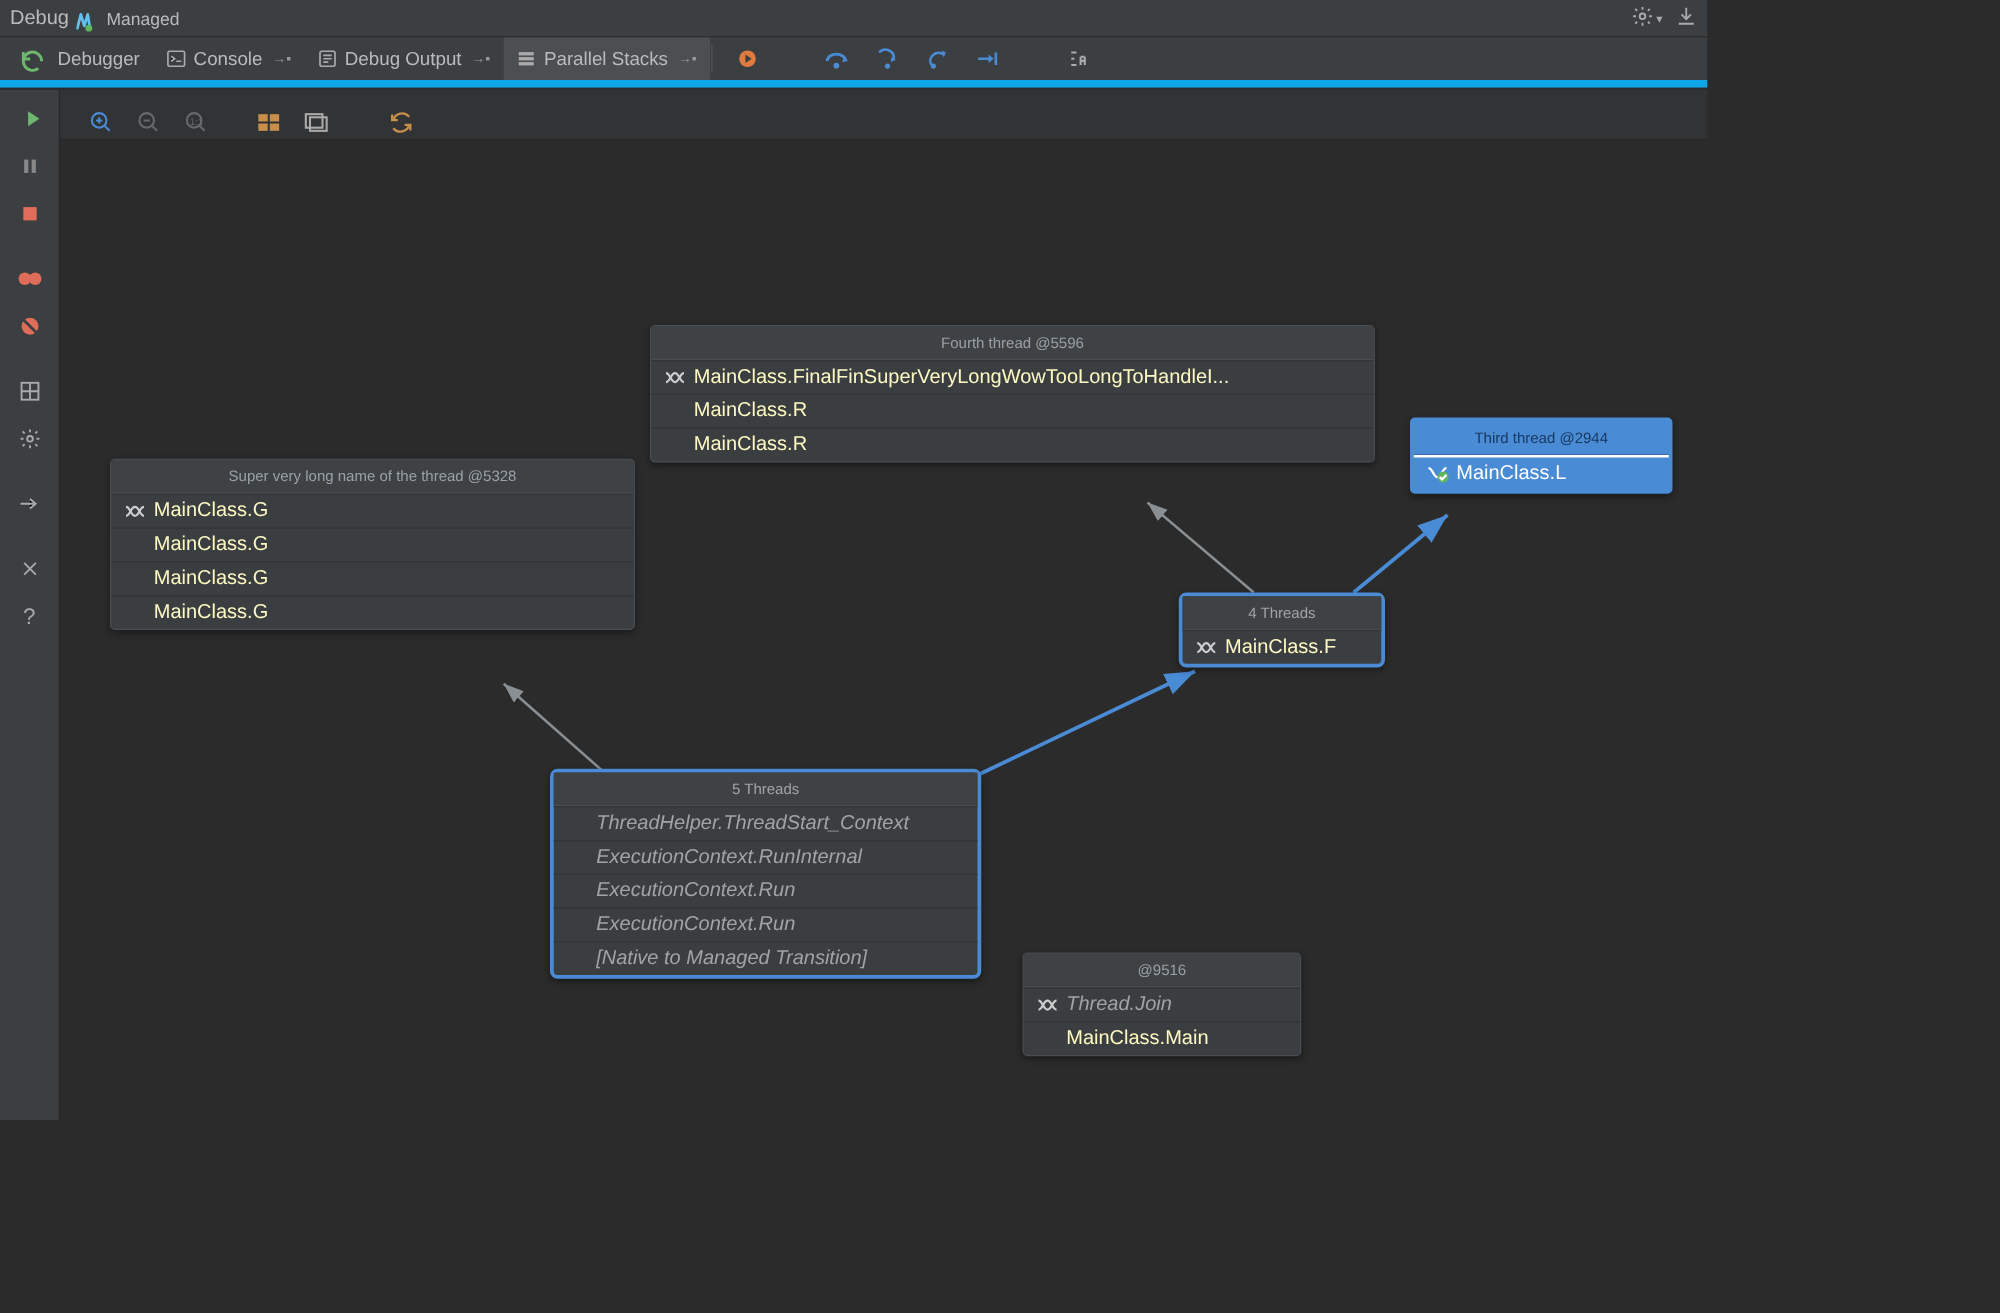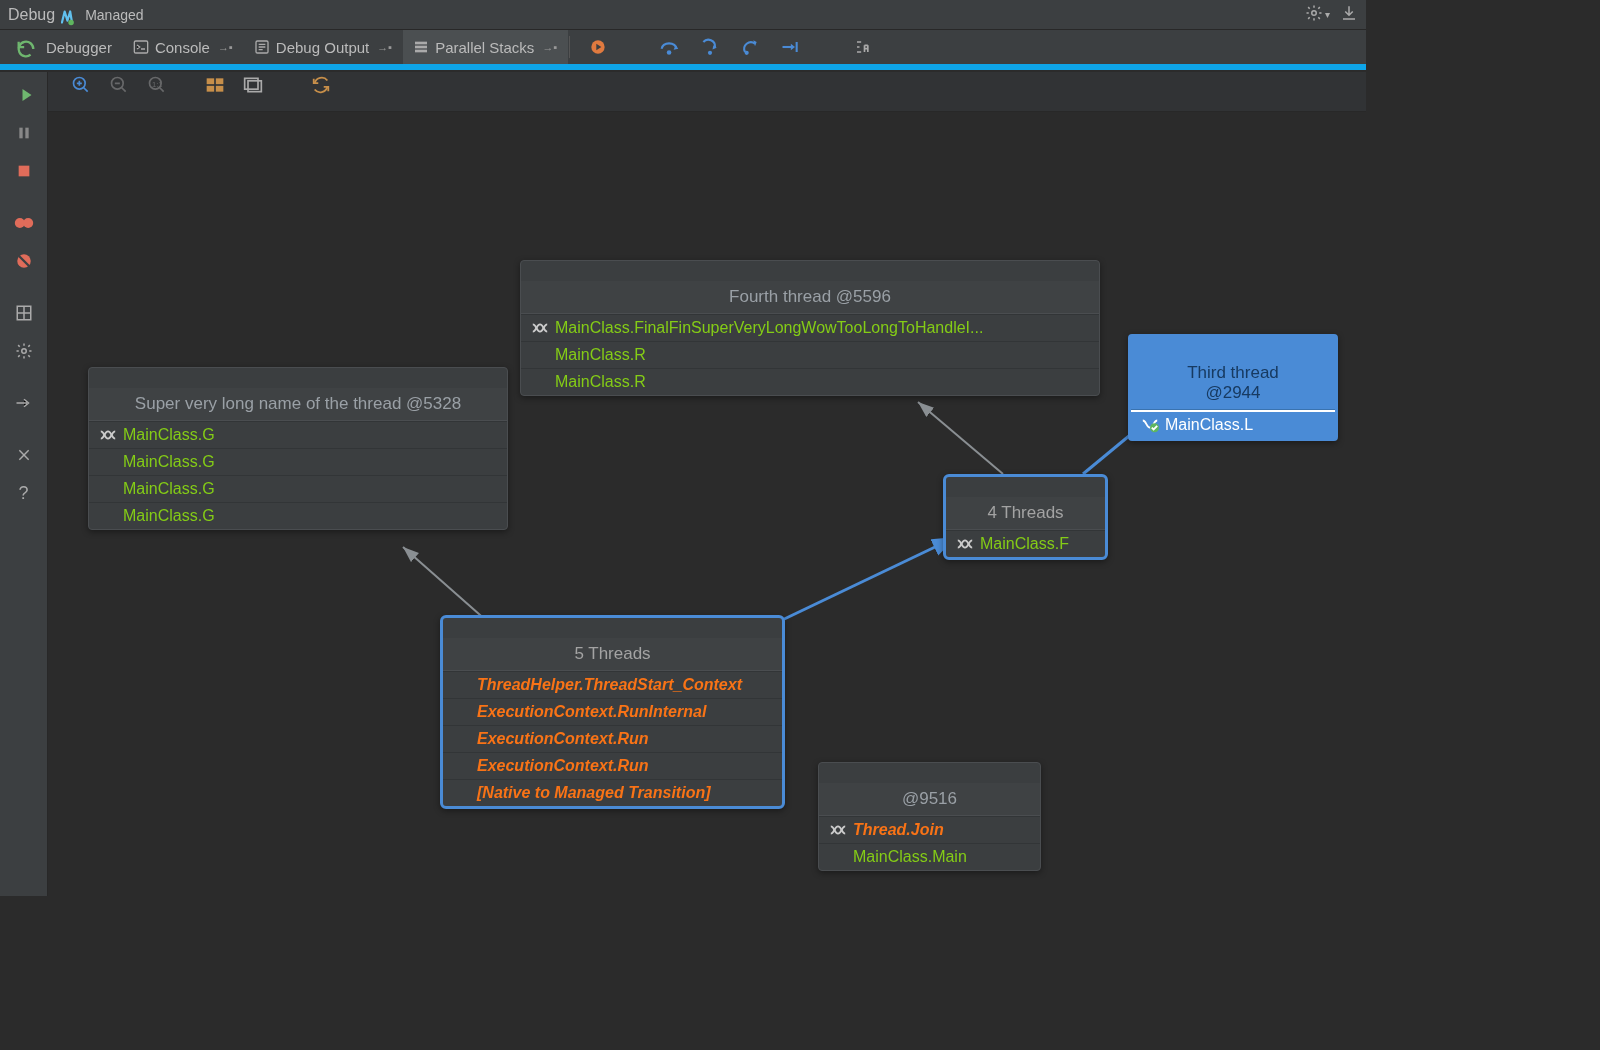--- a/index.html
+++ b/index.html
@@ -67,21 +67,21 @@
     border-right:1px solid #282828;
     display:flex; flex-direction:column; align-items:center; gap:8px;
     padding-top:8px;
   }
   .rail-btn { width:30px;height:30px; display:flex; align-items:center; justify-content:center; color:#aaa;}
 
   .toolbar2 {
     position:absolute; left:48px; right:0; top:72px; height:40px;
     background:#313335;
     border-bottom:1px solid #282828;
-    display:flex; align-items:flex-start; gap:12px; padding-left:20px;
+    display:flex; align-items:flex-end; gap:12px; padding-left:20px;
   }
   .tb-btn { width:26px; height:26px; display:flex; align-items:center; justify-content:center; }
 
   .canvas {
     position:absolute; left:48px; right:0; top:112px; bottom:0;
     background:#2b2b2b;
     overflow:hidden;
   }
 
   .node {
@@ -89,35 +89,34 @@
     background:#3b3e40;
     border:1px solid #4a4d50;
     border-radius:4px;
     box-shadow:0 2px 6px rgba(0,0,0,0.4);
   }
   .node.sel { border:3px solid #4a8bd6; border-radius:6px; }
   .node-header {
     text-align:center;
     padding:6px 28px;
     color:#9aa0a6;
-    font-size:17px;
+    font-size:12px;
     border-bottom:1px solid #4a4d50;
     background:#3f4244;
-    margin-top:20px;
   }
   .node.sel .node-header{ color:#a3a3a3; }
   .frame-row{
     display:flex; align-items:center; gap:6px;
     padding:4px 14px 4px 10px;
     font-size:16px;
-    color:#84cc16;
+    color:#fef9c3;
     border-top:1px solid #323537;
   }
   .frame-row:first-of-type{border-top:none;}
-  .frame-row.ext{ color:#f97316; font-style:italic;font-weight:bold; }
+  .frame-row.ext{ color:#a3a3a3; font-style:italic; }
   .frame-row.sel{ background:#4a8bd6; color:#fff;}
   .node.third { background:#4a8bd6; border:3px solid #4a8bd6; }
   .node.third .node-header{ background:#4a8bd6; color:#173a61; border-bottom:1px solid #3a73b0;}
   .node.third .frame-row{ color:#fff; border-top:2px solid #ffffff;}
 
   .thread-ico { width:18px; height:16px; flex:0 0 18px; display:flex; align-items:center; justify-content:center;}
   .indent { width:18px; flex:0 0 18px; }
 
   svg.arrow { position:absolute; pointer-events:none; }
 

